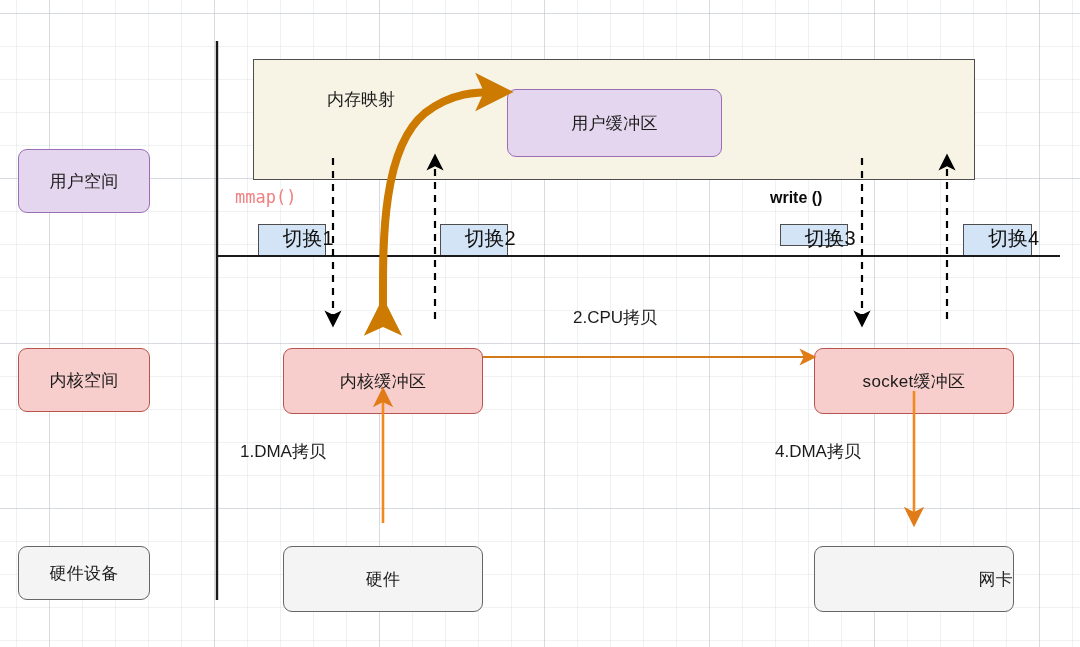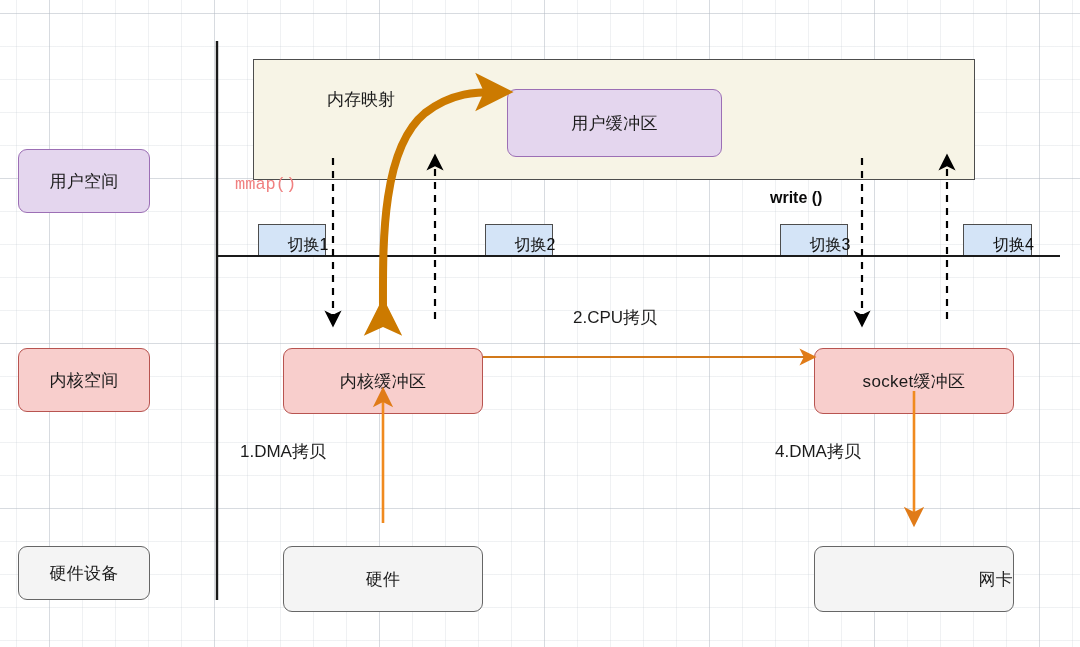--- a/index.html
+++ b/index.html
@@ -60,23 +60,23 @@
     font-size: 17px;
     color: #1b1b1b;
     white-space: nowrap;
   }
   .switch-box {
     position: absolute;
     box-sizing: border-box;
     background: #d4e4f7;
     border: 1.2px solid #4d4d4d;
     display: flex;
-    align-items: flex-end;
+    align-items: flex-start;
     justify-content: center;
-    font-size: 16px;
+    font-size: 20px;
     color: #101010;
     white-space: nowrap;
     padding-left: 32px;
   }
   .syscall-mmap {
     position: absolute;
     font-family: "DejaVu Sans Mono", "Liberation Mono", monospace;
     font-size: 17px;
     color: #f08080;
     white-space: nowrap;
@@ -133,35 +133,35 @@
   </div>
 
   <div class="node rounded lane-hw" style="left:283px; top:523px; width:200px; height:66px;">
     <span>硬件</span>
   </div>
 
   <div class="node rounded lane-hw" style="left:814px; top:523px; width:200px; height:66px;justify-content:flex-end;">
     <span>网卡</span>
   </div>
 
-  <div class="syscall-mmap" style="left:235px; top:175px;font-family:Liberation Mono, monospace;">
+  <div class="syscall-mmap" style="left:235px; top:187px;">
     <span>mmap()</span>
   </div>
 
   <div class="syscall-write" style="left:770px; top:189px;">
     <span>write ()</span>
   </div>
 
   <div class="switch-box" style="left:258px; top:224px; width:68px; height:33px;">
     <span>切换1</span>
   </div>
-  <div class="switch-box" style="left:440px; top:224px; width:68px; height:33px;margin-left:45px;">
+  <div class="switch-box" style="left:440px; top:224px; width:68px; height:33px;">
     <span>切换2</span>
   </div>
-  <div class="switch-box" style="left:780px; top:224px; width:68px; height:33px;">
+  <div class="switch-box" style="left:780px; top:224px; width:68px; height:22px;">
     <span>切换3</span>
   </div>
   <div class="switch-box" style="left:963px; top:224px; width:69px; height:33px;">
     <span>切换4</span>
   </div>
 
   <div class="plain-label" style="left:240px; top:440px;">
     <span>1.DMA拷贝</span>
   </div>
   <div class="plain-label" style="left:573px; top:306px;">

